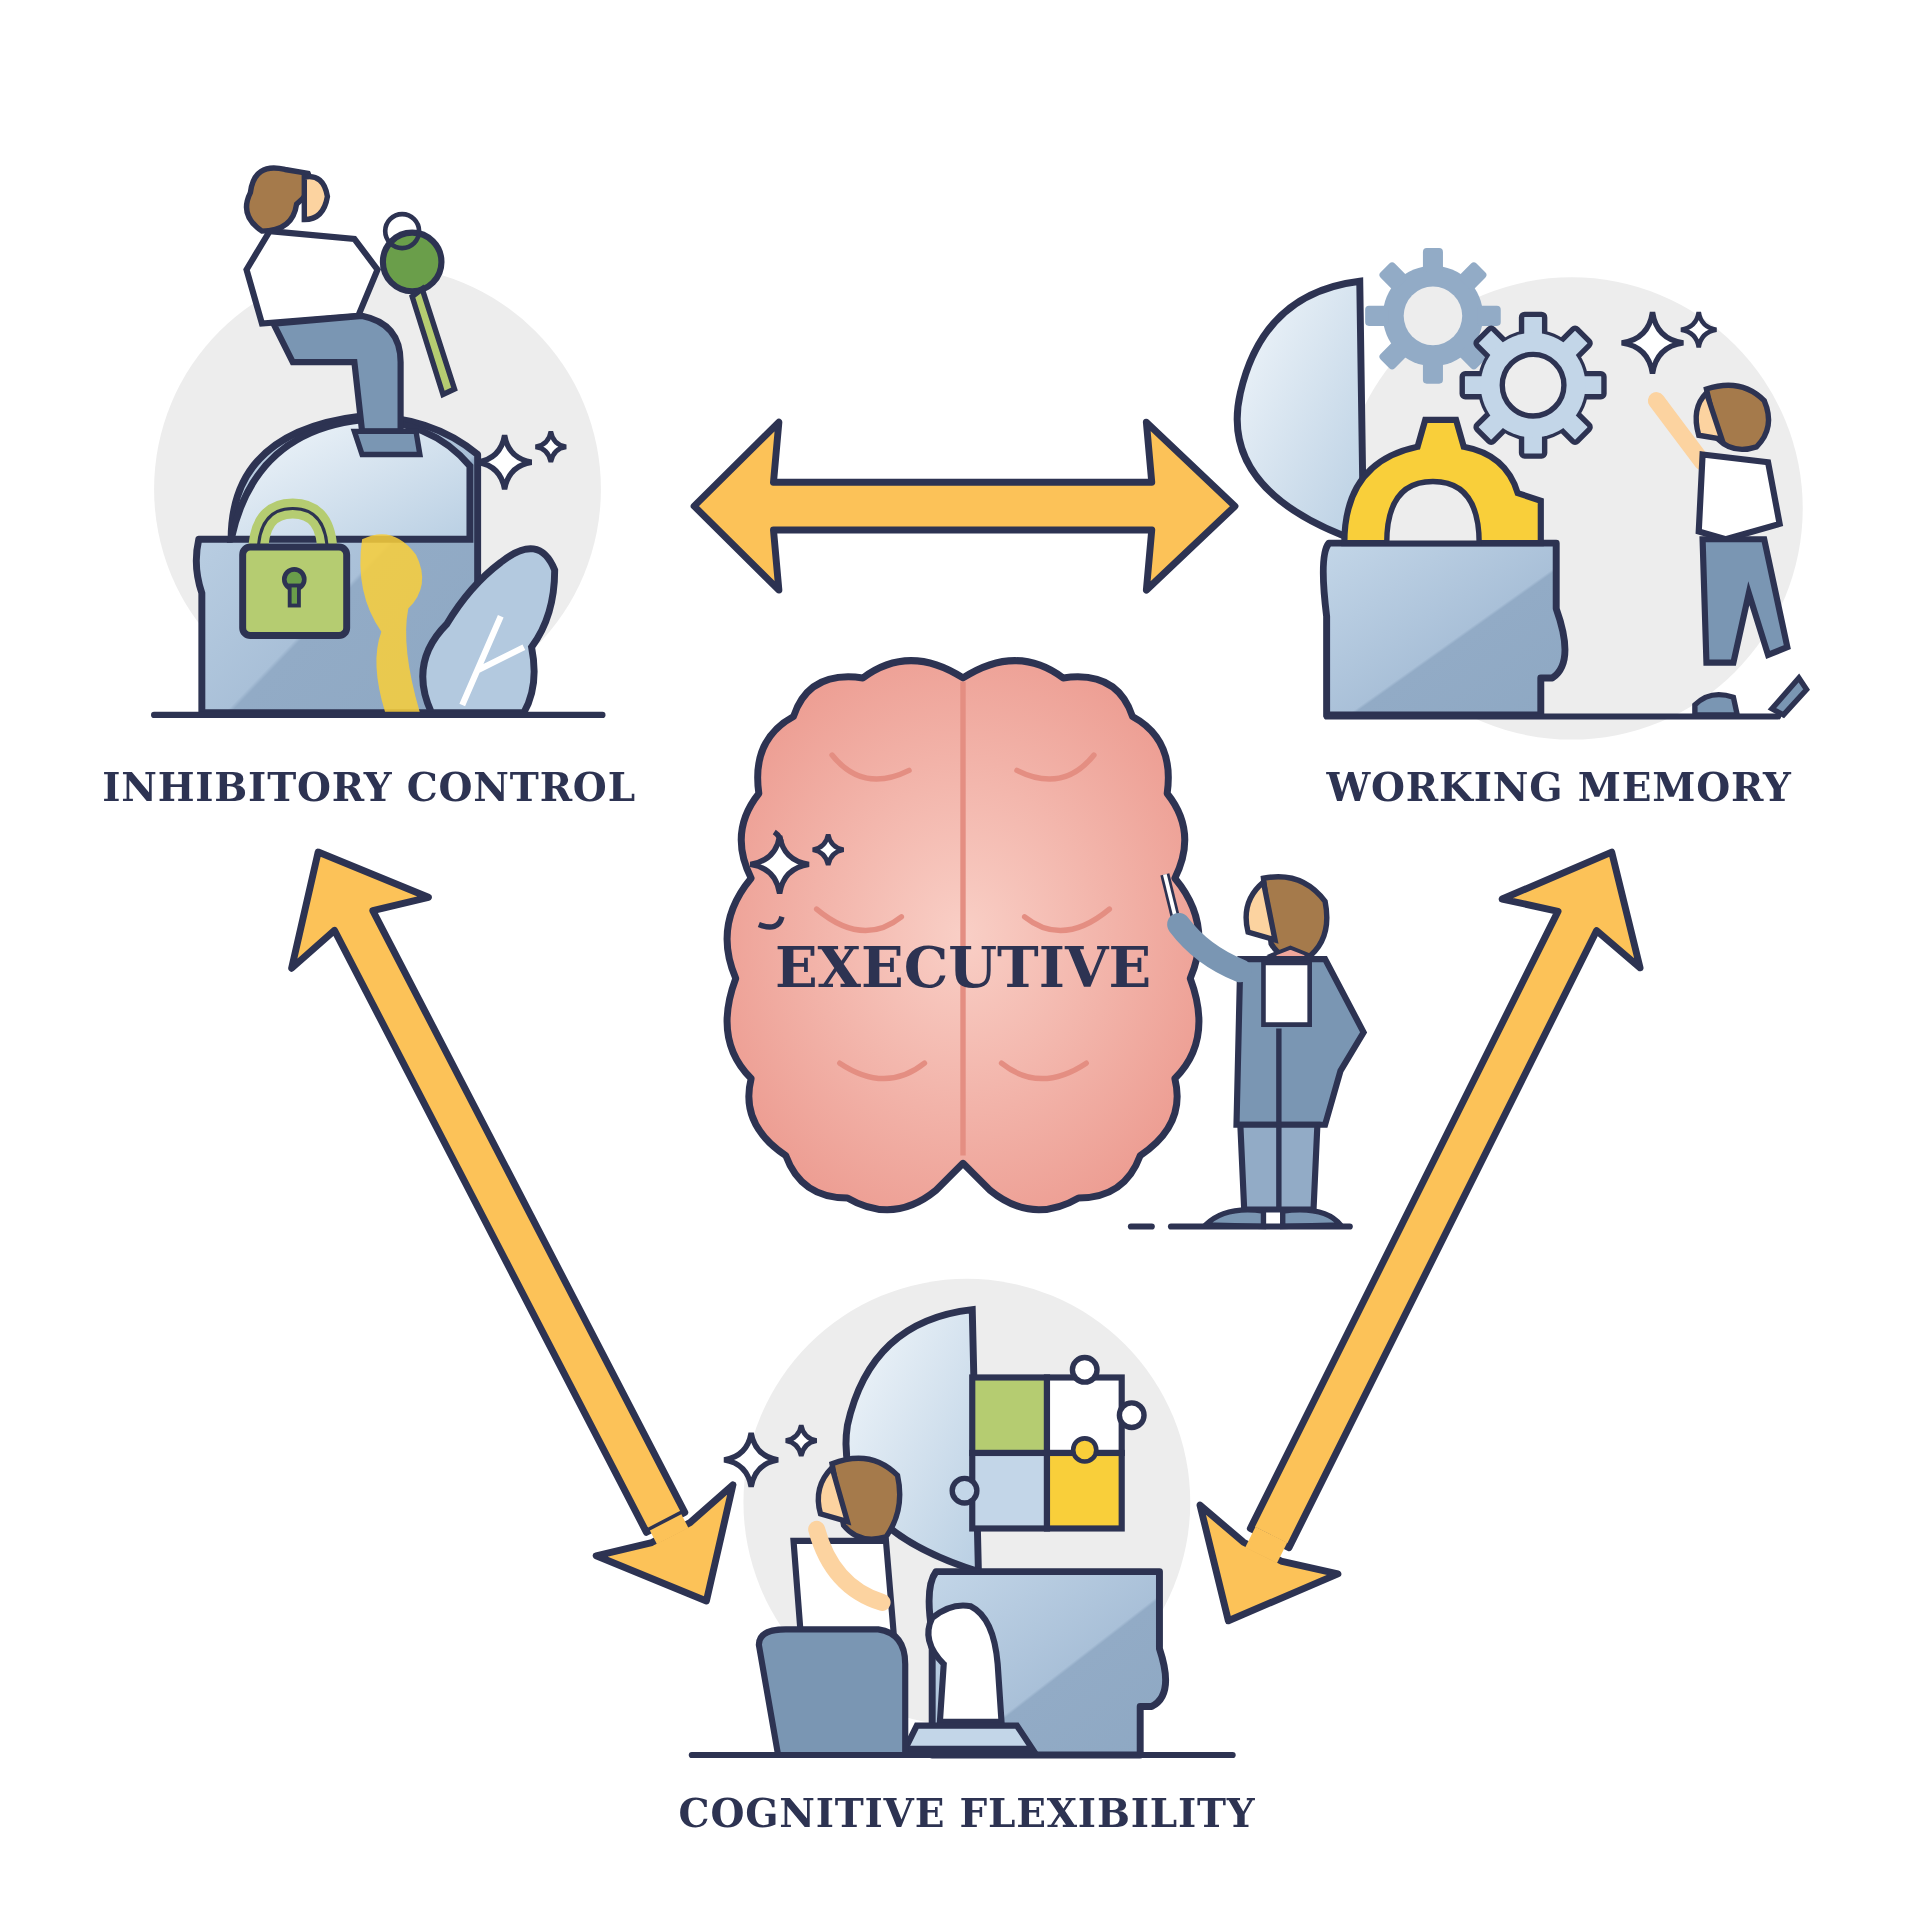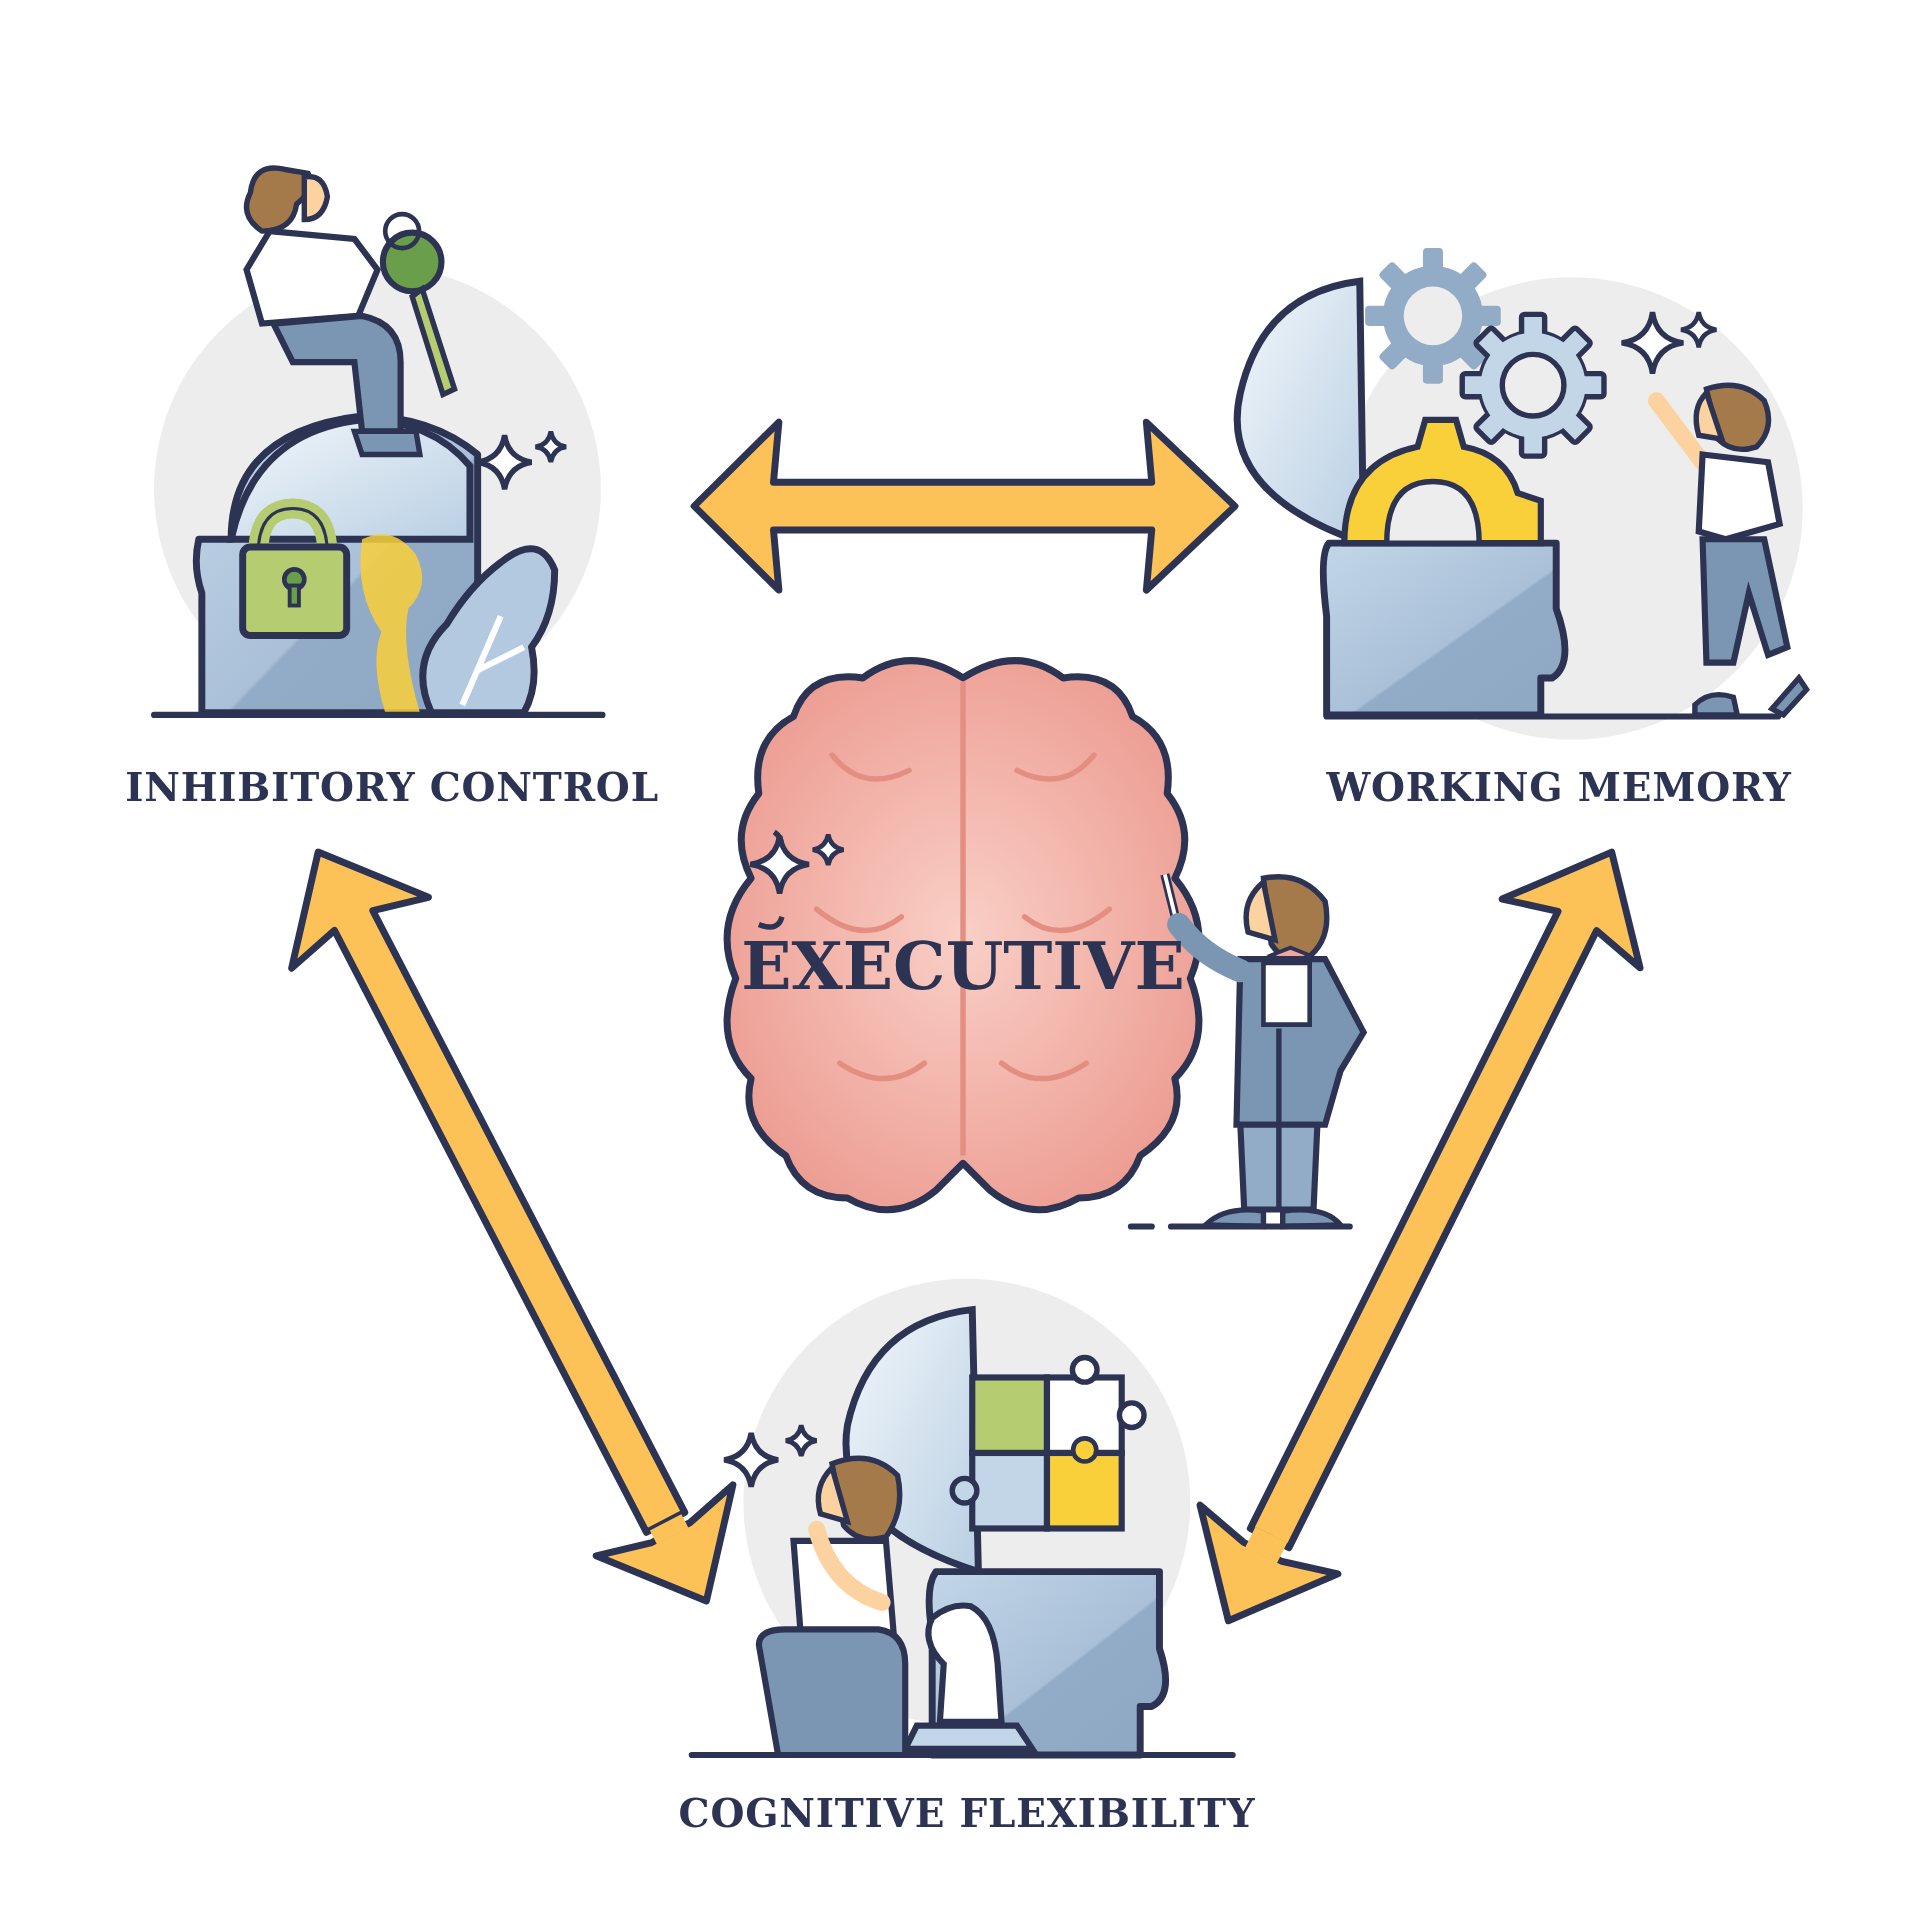--- a/index.html
+++ b/index.html
@@ -7,21 +7,21 @@
            font-family: "DejaVu Serif", "Liberation Serif", serif; }
     .stage { position: absolute; left: 0; top: 0; width: 1926px; height: 1926px; }
     .stage svg { position: absolute; left: 0; top: 0; }
     .label { position: absolute; color: #2d3352; font-weight: bold;
              font-family: "DejaVu Serif", "Liberation Serif", serif;
              letter-spacing: 0.8px; white-space: nowrap; text-align: center;
              transform: translate(-50%, -50%); }
     .label.node { font-size: 39px; }
     .center-title { position: absolute; left: 963px; top: 967px;
                     transform: translate(-50%, -50%); text-align: center;
-                    color: #2d3352; font-weight: bold; font-size: 66px;
+                    color: #2d3352; font-weight: bold; font-size: 56px;
                     line-height: 1.12; font-family: "DejaVu Serif", "Liberation Serif", serif; }
   </style>
 </head>
 <body>
 
 <div class="stage">
 
   <svg width="1926" height="1926" viewBox="0 0 2500 2500">
     <defs>
       <linearGradient id="headGrad" x1="0" y1="0" x2="1" y2="1">
@@ -198,18 +198,18 @@
       <path d="M985,2135 Q985,2115 1020,2115 L1140,2115 Q1175,2120 1175,2160 L1175,2278 L1010,2278 Z" fill="#7a96b3" stroke="#2d3352" stroke-width="8"></path>
 
       <line x1="898" y1="2278" x2="1600" y2="2278" stroke="#2d3352" stroke-width="8" stroke-linecap="round"></line>
     </g>
   </svg>
 
   <div class="center-title">
     <div>EXECUTIVE</div>
   </div>
 
-  <div class="label node" style="left:392px; top:787px;">INHIBITORY CONTROL</div>
+  <div class="label node" style="left:369px; top:787px;">INHIBITORY CONTROL</div>
   <div class="label node" style="left:967px; top:1412px; top:1813px;">COGNITIVE FLEXIBILITY</div>
   <div class="label node" style="left:1559px; top:787px;">WORKING MEMORY</div>
 
 </div>
 
 
 </body></html>

